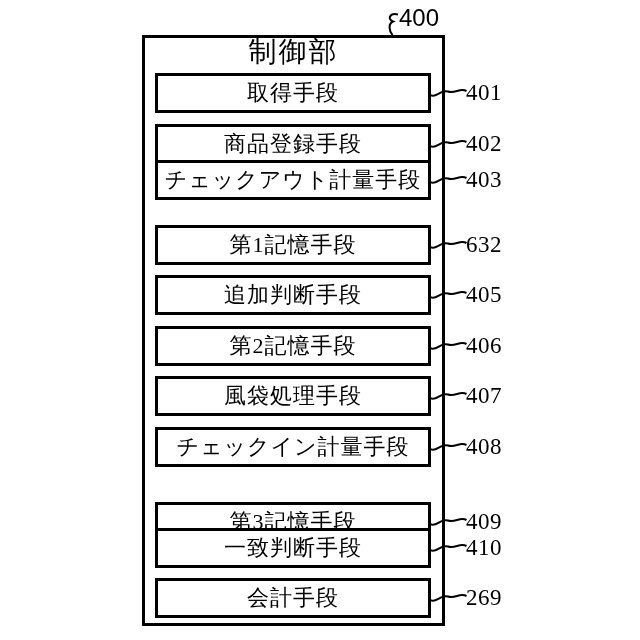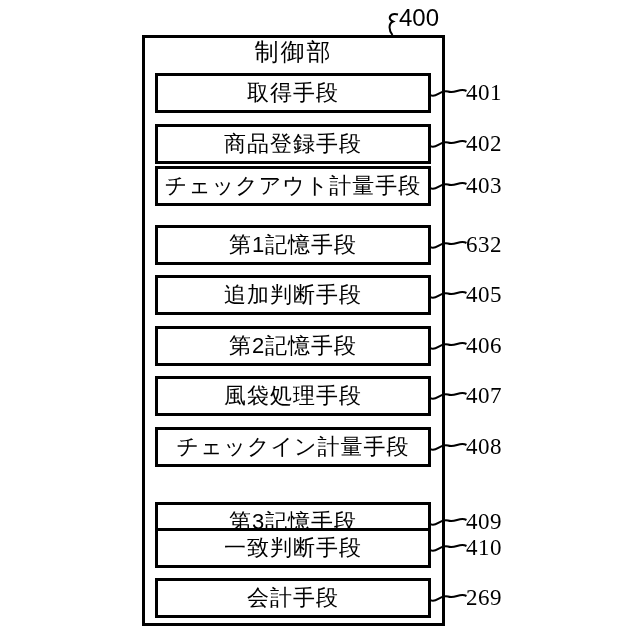--- a/index.html
+++ b/index.html
@@ -10,34 +10,34 @@
   }
   .stage{position:absolute;left:0;top:0;width:640px;height:584px;}
   
   .outer-box{
     position:absolute;left:142px;top:35px;width:303px;height:591px;
     border:3px solid #000;box-sizing:border-box;background:#fff;
   }
   .outer-title{
     position:absolute;left:142px;top:39px;width:303px;height:26px;
     display:flex;align-items:center;justify-content:center;
-    font-size:24px;letter-spacing:2px;font-weight:400;
+    font-size:28px;letter-spacing:2px;font-weight:400;
   }
   
   .top-ref{
     position:absolute;left:399px;top:5px;height:26px;
     display:flex;align-items:center;font-size:24px;
   }
   .top-squiggle{position:absolute;left:386px;top:13px;width:13px;height:23px;}
   
   .row{position:absolute;left:0;width:640px;height:40px;}
   .fbox{
     position:absolute;left:155px;top:0;width:276px;height:40px;
     border:3px solid #000;box-sizing:border-box;background:#fff;
-    display:flex;align-items:center;justify-content:center;
+    display:flex;align-items:center;justify-content:center;font-family:Liberation Serif, serif;
   }
   .flabel{font-size:22px;letter-spacing:1px;white-space:nowrap;}
   .conn{position:absolute;left:430px;top:13px;width:37px;height:14px;}
   .refnum{
     position:absolute;left:466px;top:0;height:40px;
     display:flex;align-items:center;font-size:23px;letter-spacing:0.5px;font-family:Liberation Serif, serif;
   }
   svg path{stroke:#000;fill:none;}
   .conn path{stroke-width:2px;}
   .top-squiggle path{stroke-width:2px;}
@@ -68,21 +68,21 @@
   <div class="row" style="top:123.5px">
     <div class="fbox">
         <span class="flabel">商品登録手段</span>
       </div>
     <svg class="conn" viewBox="0 0 37 14">
         <path d="M0.5,9 C6,13 10,3 18,5.5 C25,8 30,1.5 36.5,5"></path>
       </svg>
     <div class="refnum">402</div>
   </div>
 
-  <div class="row" style="top:166px">
+  <div class="row" style="top:160px">
     <div class="fbox">
         <span class="flabel">チェックアウト計量手段</span>
       </div>
     <svg class="conn" viewBox="0 0 37 14">
         <path d="M0.5,9 C6,13 10,3 18,5.5 C25,8 30,1.5 36.5,5"></path>
       </svg>
     <div class="refnum">403</div>
   </div>
 
   <div class="row" style="top:224.5px">

